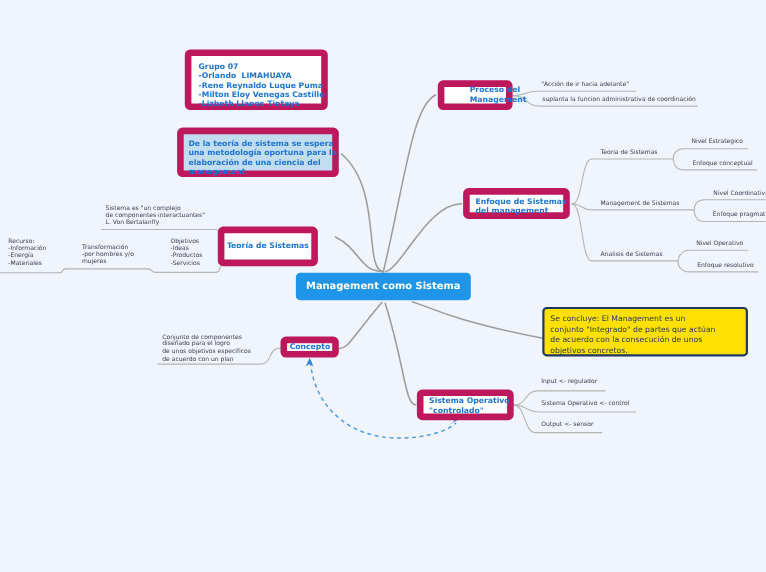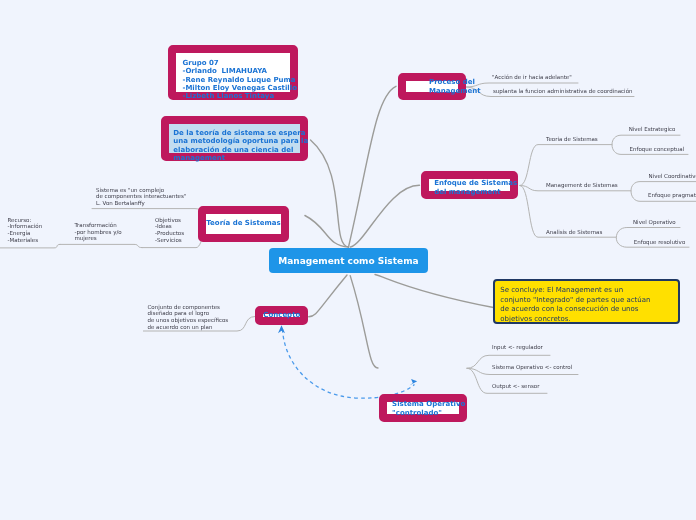--- a/index.html
+++ b/index.html
@@ -3,21 +3,21 @@
 <meta charset="utf-8">
 <title>Mapa mental - Management como Sistema</title>
 <style>
   html,body{margin:0;padding:0;}
   body{width:696px;height:520px;overflow:hidden;background:#f0f4fd;
        font-family:"DejaVu Sans",sans-serif;}
   #stage{position:relative;width:696px;height:520px;}
   svg.links{position:absolute;left:0;top:0;width:696px;height:520px;pointer-events:none;}
   .node{position:absolute;box-sizing:border-box;}
 
-  .rbox{border-radius:5px;background:#ffffff;border:8px solid #be185d;
+  .rbox{border-radius:5px;background:#ffffff;border:6px solid #be185d;
         color:#1a73d4;font-weight:bold;display:flex;align-items:center;
         justify-content:center;text-align:center;line-height:9.2px;
         font-size:7px;box-sizing:border-box;white-space:pre;}
   .rbox.tl{justify-content:flex-start;text-align:left;align-items:flex-start;}
   .rbox.lpad{justify-content:flex-start;text-align:left;}
 
   .central{border-radius:4px;background:#1e95e8;color:#ffffff;font-weight:bold;
            display:flex;align-items:center;justify-content:center;font-size:9px;}
 
   .filled{background:#c3ddf0;}
@@ -126,21 +126,21 @@
 -Información
 -Energía
 -Materiales</div>
 
   <div class="node rbox" style="left:255.3px;top:306.2px;width:53px;height:19px;">Concepto</div>
   <div class="tnode" style="left:147.5px;top:303.5px;">Conjunto de componentes
 diseñado para el logro
 de unos objetivos específicos
 de acuerdo con un plan</div>
 
-  <div class="node rbox lpad" style="left:378.6px;top:354.3px;width:88px;height:27.6px;padding-left:5.5px;line-height:8.9px;padding-top:1.5px;margin-top:40px;">Sistema Operativo
+  <div class="node rbox lpad" style="left:378.6px;top:354.3px;width:88px;height:27.6px;padding-left:5.5px;line-height:8.9px;padding-top:1.5px;">Sistema Operativo
 "controlado"</div>
   <div class="tnode" style="left:492px;top:344px;">Input &lt;- regulador</div>
   <div class="tnode" style="left:492px;top:364px;">Sistema Operativo &lt;- control</div>
   <div class="tnode" style="left:492px;top:383px;">Output &lt;- sensor</div>
 
   <div class="node yellow" style="left:493px;top:279.3px;width:186.5px;height:45px;padding:5.2px 6px 0 5.3px;">Se concluye: El Management es un
 conjunto "Integrado" de partes que actúan
 de acuerdo con la consecución de unos
 objetivos concretos.</div>
 

